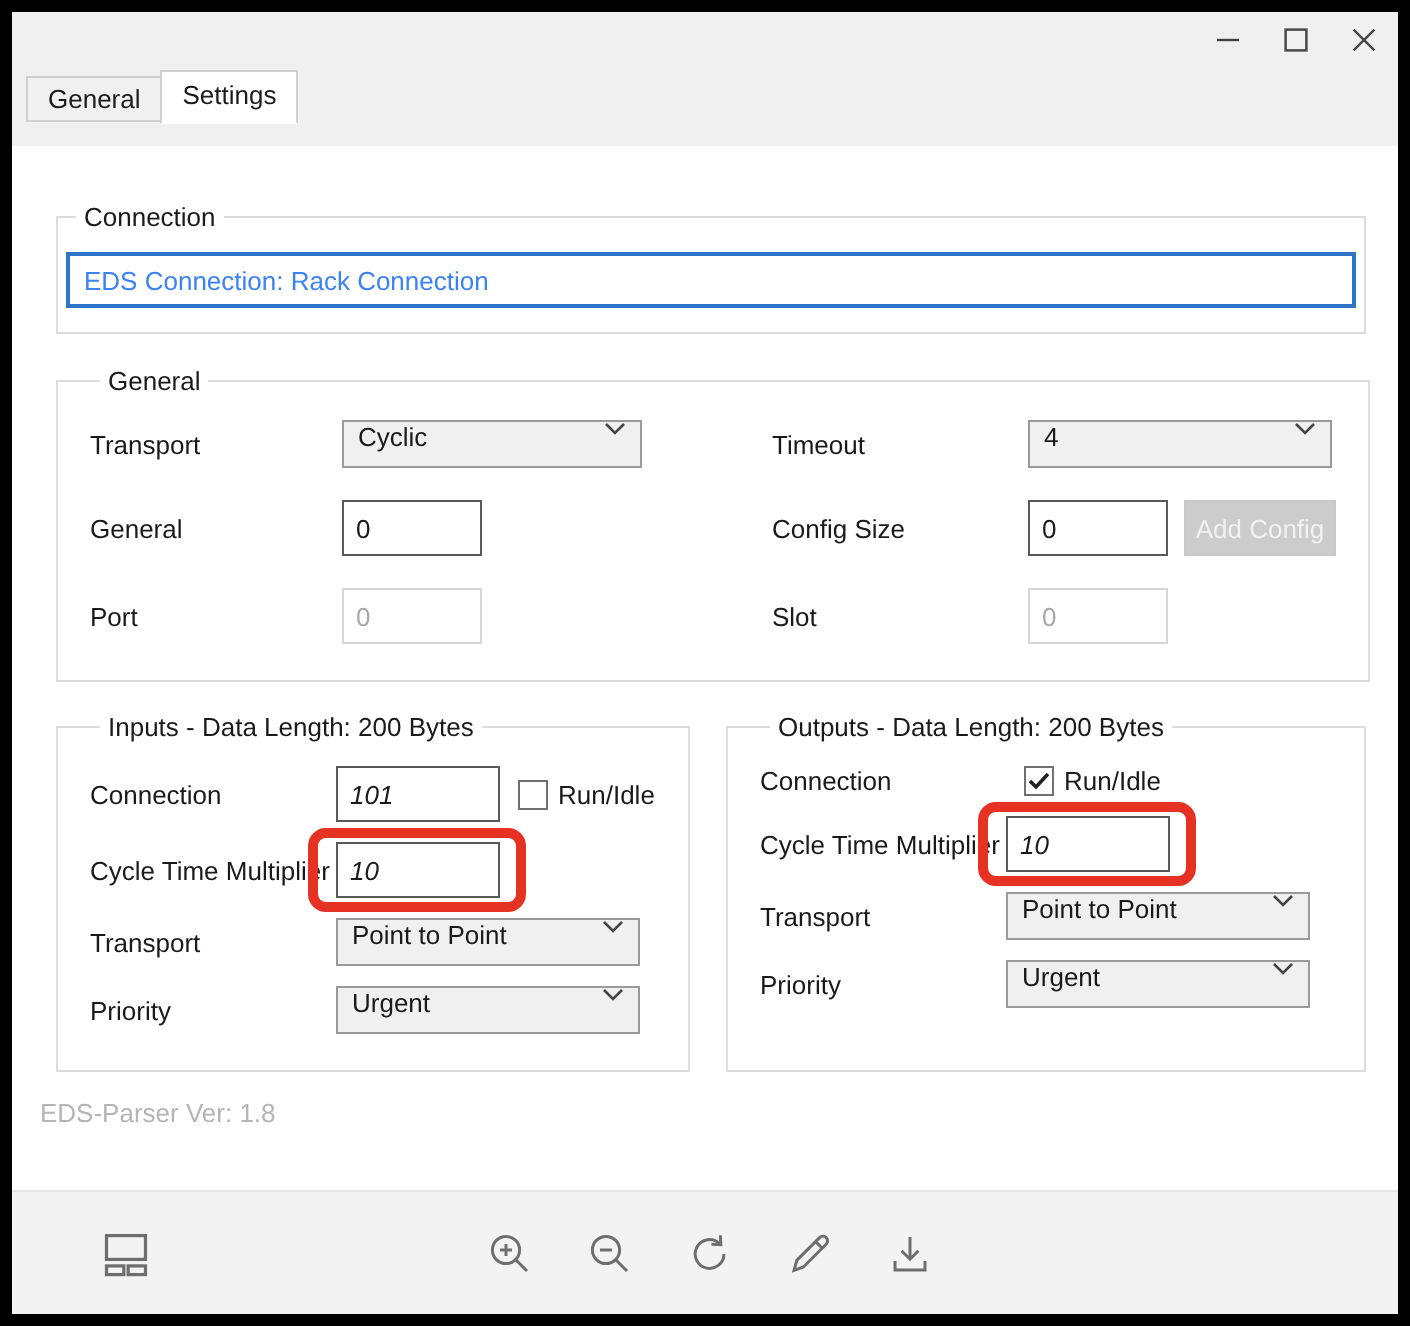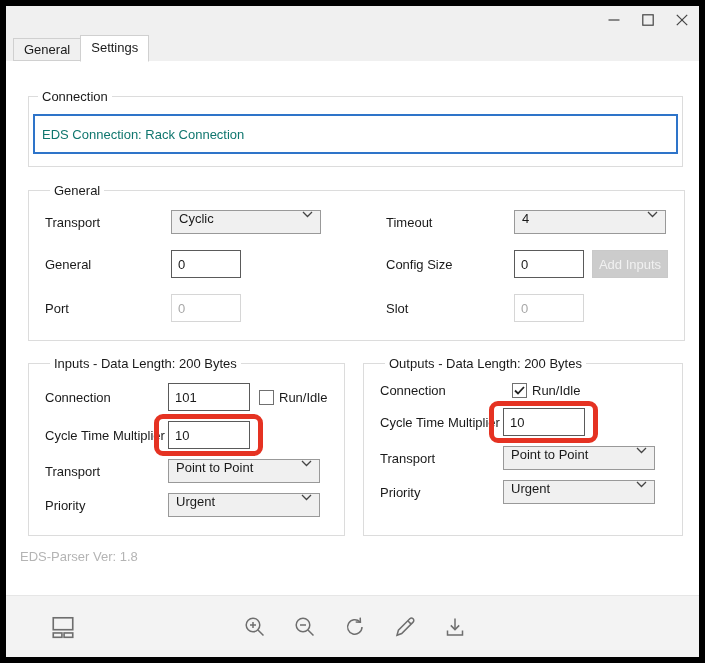--- a/index.html
+++ b/index.html
@@ -16,29 +16,29 @@
   .titlebar { height:28px; display:flex; justify-content:flex-end; align-items:stretch; background:#f0f0f0; }
   .winbtn { width:34px; display:flex; align-items:center; justify-content:center; background:transparent; border:none; cursor:default; }
   .winbtn svg { stroke:#444; stroke-width:1.2; fill:none; }
 
   
   .tabstrip { height:27px; display:flex; align-items:flex-end; padding-left:7px; background:#f0f0f0; }
   .tab { height:23px; padding:3px 10px 4px; border:1px solid #d0d0d0; background:#f0f0f0; margin-right:-1px; color:#1a1a1a; }
   .tab.active { height:27px; padding-top:4px; background:#fff; border-bottom:1px solid #fff; position:relative; z-index:3; margin-bottom:-1px; }
 
   
-  .content { flex:1; background:#fff; padding:28px 16px 0 22px; position:relative; z-index:1; }
+  .content { flex:1; background:#fff; padding:28px 16px 0 22px; position:relative; z-index:1;margin-top:12px; }
 
   fieldset { border:1px solid #dcdcdc; }
   legend { padding:0 4px; margin-left:5px; font-size:13px; color:#1a1a1a; }
 
   .fs-connection { padding:10px 4px 12px; }
   .conn-input {
-    width:100%; height:40px; border:2px solid #2e74c9; background:#fff;
-    font:13px "Liberation Sans","DejaVu Sans",sans-serif; padding:0 7px; color:#0f766e; outline:none;
+    width:100%; height:28px; border:2px solid #2e74c9; background:#fff;
+    font:13px "Liberation Sans","DejaVu Sans",sans-serif; padding:0 7px; color:#3b82f6; outline:none;
   }
 
   .fs-general { margin-top:16px; padding:12px 16px 18px; }
   .g-grid { display:grid; grid-template-columns:126px 150px 65px 128px 1fr; row-gap:16px; align-items:center; }
   .lbl { white-space:nowrap; overflow:hidden; }
 
   .dropdown {
     height:24px; background:#f0f0f0; border:1px solid #999;
     display:flex; justify-content:space-between;
     padding:0 7px; width:150px; cursor:default;
@@ -55,21 +55,21 @@
     height:28px; width:76px; margin-left:8px; background:#cccccc; color:#f1f1f1;
     border:1px solid #c9c9c9; font:13px "Liberation Sans","DejaVu Sans",sans-serif;
   }
 
   .io-row { display:flex; gap:18px; margin-top:15px; }
   .fs-io { padding:12px 16px 14px; height:180px; }
   .fs-io.left { width:317px; }
   .fs-io.right { width:320px; }
   .io-grid { display:grid; grid-template-columns:123px 1fr; row-gap:10px; align-items:center; }
   .io-field { display:flex; align-items:center; position:relative; }
-  .tbox.io { width:82px; }
+  .tbox.io { width:82px;font-style:italic; }
 
   .checkbox {
     width:15px; height:15px; border:1px solid #707070; background:#fff;
     display:inline-flex; align-items:center; justify-content:center; margin-left:9px; margin-right:5px;
   }
   .checkbox svg { display:none; stroke:#222; stroke-width:1.8; fill:none; }
   .checkbox.checked svg { display:block; }
 
   .ctm-wrap { position:relative; display:inline-block; }
   .red-ring {
@@ -140,21 +140,21 @@
               <polyline points="1,1 5.5,5.5 10,1"></polyline>
             </svg>
         </div>
 
         <div class="lbl">General</div>
         <div><input class="tbox" type="text" value="0" style=""></div>
         <div></div>
         <div class="lbl">Config Size</div>
         <div style="display:flex;align-items:center;">
           <input class="tbox" type="text" value="0" style="">
-          <button class="btn-addconfig" disabled="">Add Inputs</button>
+          <button class="btn-addconfig" disabled="">Add Config</button>
         </div>
 
         <div class="lbl">Port</div>
         <div><input class="tbox disabled" type="text" disabled="" value="0" style=""></div>
         <div></div>
         <div class="lbl">Slot</div>
         <div><input class="tbox disabled" type="text" disabled="" value="0" style=""></div>
       </div>
     </fieldset>
 

